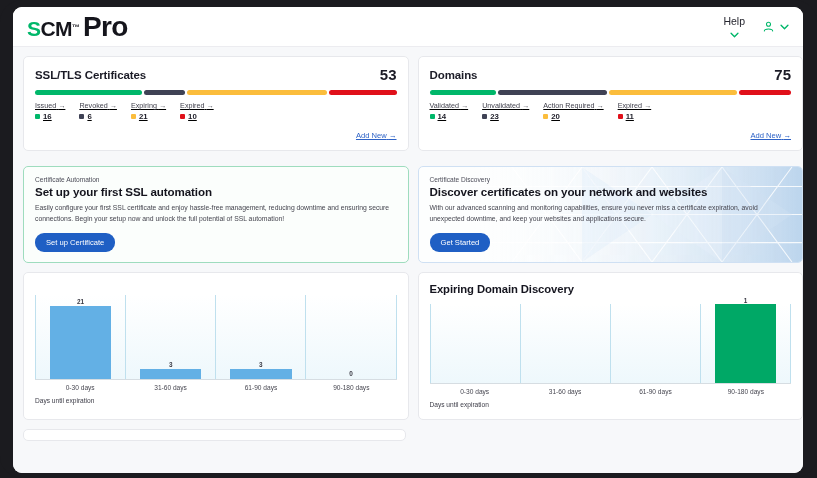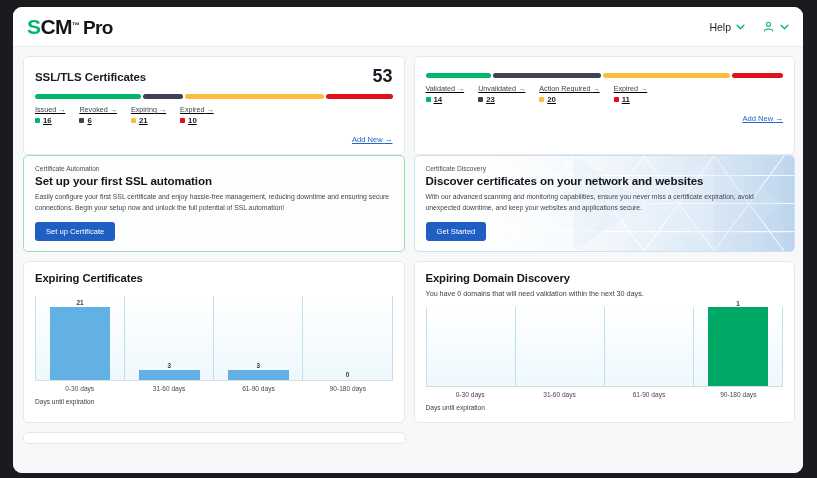--- a/index.html
+++ b/index.html
@@ -32,64 +32,64 @@
   .logo-s {
     font-size:21px; font-weight:bold; color:#00b76a;
     letter-spacing:-0.5px; line-height:1;
   }
   .logo-cm {
     font-size:21px; font-weight:bold; color:#15151c;
     letter-spacing:-0.6px; line-height:1;
   }
   .logo-tm { font-size:8px; color:#15151c; font-weight:bold; vertical-align:super; position:relative; top:-6px;}
   .logo-pro {
-    font-size:19px; font-weight:bold; color:#15151c;
+    font-size:28px; font-weight:bold; color:#15151c;
     letter-spacing:-0.6px; margin-left:3px; line-height:1;
   }
   .topbar-right {
     margin-left:auto; display:flex; align-items:center; gap:17px;
   }
-  .help-grp { display:flex; align-items:center; gap:5px; cursor:pointer; }
+  .help-grp { display:flex; align-items:center; gap:5px; cursor:pointer;flex-direction:column; }
   .help-txt { font-size:10.5px; color:#25252e; }
   .chev { width:9px; height:6px; }
   .user-grp { display:flex; align-items:center; gap:5px; cursor:pointer; }
 
   
-  .page { background:#f7f8fa; height:426px; padding:9px 8px 0 10px; overflow:hidden; position:relative;}
+  .page { background:#f7f8fa; height:426px; padding:9px 0 0 10px; overflow:hidden; position:relative;}
   .row { display:flex; gap:9px; }
 
   .card {
     background:#fff; border:1px solid #e7e8ec; border-radius:5px;
   }
 
   
   .sum { flex:1; padding:9px 11px 8px 11px; }
   .sum-head { display:flex; align-items:center; }
   .sum-title { font-size:11.5px; font-weight:bold; color:#1b1b26; letter-spacing:-0.1px;}
-  .sum-total { margin-left:auto; font-size:18px; font-weight:bold; color:#1b1b26; }
+  .sum-total { margin-left:auto; font-size:15px; font-weight:bold; color:#1b1b26; }
   .segbar { display:flex; gap:2px; margin-top:7px; height:5px; }
   .seg { border-radius:3px; height:5px; }
   .legend { display:flex; margin-top:6px;text-decoration:underline; }
   .leg-item { margin-right:14px; }
   .leg-lbl { font-size:7.2px; color:#41414d; white-space:nowrap; }
   .leg-val { font-size:7.8px; font-weight:bold; color:#1b1b26; margin-top:2px; display:flex; align-items:center; gap:3px;}
   .swatch { width:5px; height:5px; display:inline-block; border-radius:1px;}
   .addnew { text-align:right; margin-top:3px; }
   .addnew a { font-size:7.6px; color:#2d62c6; text-decoration:underline; cursor:pointer;}
 
   
   .promo { flex:1; padding:9px 11px 10px 11px; position:relative; overflow:hidden;}
   .promo-green { border:1px solid #9edcbe; background:#fbfefc; }
   .promo-blue  { border:1px solid #cfe0f3; background:#fdfefe; }
   .promo-eyebrow { font-size:6.6px; color:#4d4d59; position:relative; z-index:2;}
   .promo-title { font-size:11.6px; font-weight:bold; color:#14141d; margin-top:2px; letter-spacing:-0.1px; position:relative; z-index:2;}
   .promo-body { font-size:6.8px; color:#45454f; line-height:1.55; margin-top:5px; max-width:360px; position:relative; z-index:2;}
   .btn-primary {
     margin-top:9px; display:inline-block; background:#1f5fc4; color:#fff;
-    font-size:7.6px; padding:5px 11px; border-radius:3px; border:none; cursor:pointer;
+    font-size:7.6px; padding:5px 11px; border-radius:9px; border:none; cursor:pointer;
     position:relative; z-index:2;
   }
   .geo { position:absolute; right:0; top:0; width:330px; height:100%; z-index:1; opacity:.95;}
 
   
   .chartcard { flex:1; padding:10px 11px 11px 11px; }
   .ch-title { font-size:11.3px; font-weight:bold; color:#15151f; letter-spacing:-0.1px;}
   .ch-sub { font-size:7.2px; color:#3c3c47; margin-top:5px; }
   .plot { position:relative; height:84px; margin-top:12px;
           background:linear-gradient(to bottom,#ffffff 0%, #eef8fc 100%); }
@@ -187,20 +187,24 @@
                   <span>10</span>
                 </div>
           </div>
         </div>
         <div class="addnew">
           <a><span>Add New</span> <span>→</span></a>
         </div>
       </div>
 
       <div class="card sum">
+        <div class="sum-head">
+          <span class="sum-title">Domains</span>
+          <span class="sum-total">75</span>
+        </div>
         <div class="segbar">
           <div class="seg" style="background:#00b76a;width:18.7%"></div>
           <div class="seg" style="background:#3f4255;width:30.7%"></div>
           <div class="seg" style="background:#fbbd3c;width:36%"></div>
           <div class="seg" style="background:#e0101a;width:14.6%"></div>
         </div>
         <div class="legend">
           <div class="leg-item">
             <div class="leg-lbl"><span>Validated</span> <span>→</span></div>
             <div class="leg-val">
@@ -229,21 +233,21 @@
                   <span>11</span>
                 </div>
           </div>
         </div>
         <div class="addnew">
           <a><span>Add New</span> <span>→</span></a>
         </div>
       </div>
     </div>
 
-    <div class="row" style="margin-top:0">
+    <div class="row" style="margin-top:15px">
       <div class="card promo promo-green">
         <div class="promo-eyebrow">Certificate Automation</div>
         <div class="promo-title">Set up your first SSL automation</div>
         <div class="promo-body">Easily configure your first SSL certificate and enjoy hassle-free management, reducing downtime and ensuring secure connections. Begin your setup now and unlock the full potential of SSL automation!</div>
         <button class="btn-primary">Set up Certificate</button>
       </div>
 
       <div class="card promo promo-blue">
         <svg class="geo" viewBox="0 0 330 88" preserveAspectRatio="none">
           <defs>
@@ -266,21 +270,20 @@
         <div class="promo-eyebrow">Certificate Discovery</div>
         <div class="promo-title">Discover certificates on your network and websites</div>
         <div class="promo-body">With our advanced scanning and monitoring capabilities, ensure you never miss a certificate expiration, avoid unexpected downtime, and keep your websites and applications secure.</div>
         <button class="btn-primary">Get Started</button>
       </div>
     </div>
 
     <div class="row" style="margin-top:9px">
 
       <div class="card chartcard">
-        <div class="ch-title">Expiring Certificates</div>
         <div class="plot">
           <div class="cols">
             <div class="col">
               <div class="barval" style="bottom:88%">21</div>
               <div class="bar bar-blue" style="height:87.5%"></div>
             </div>
             <div class="col">
               <div class="barval" style="bottom:13.5%">3</div>
               <div class="bar bar-blue" style="height:12.5%"></div>
             </div>
@@ -298,21 +301,20 @@
           <div class="xlabel">0-30 days</div>
           <div class="xlabel">31-60 days</div>
           <div class="xlabel">61-90 days</div>
           <div class="xlabel">90-180 days</div>
         </div>
         <div class="axis-note">Days until expiration</div>
       </div>
 
       <div class="card chartcard">
         <div class="ch-title">Expiring Domain Discovery</div>
-        <div class="ch-sub">You have 0 domains that will need validation within the next 30 days.</div>
         <div class="plot" style="height:79px;margin-top:9px">
           <div class="cols">
             <div class="col">
               <div class="barval" style="bottom:2%"></div>
               <div class="bar bar-green" style="height:0%"></div>
             </div>
             <div class="col">
               <div class="barval" style="bottom:2%"></div>
               <div class="bar bar-green" style="height:0%"></div>
             </div>

